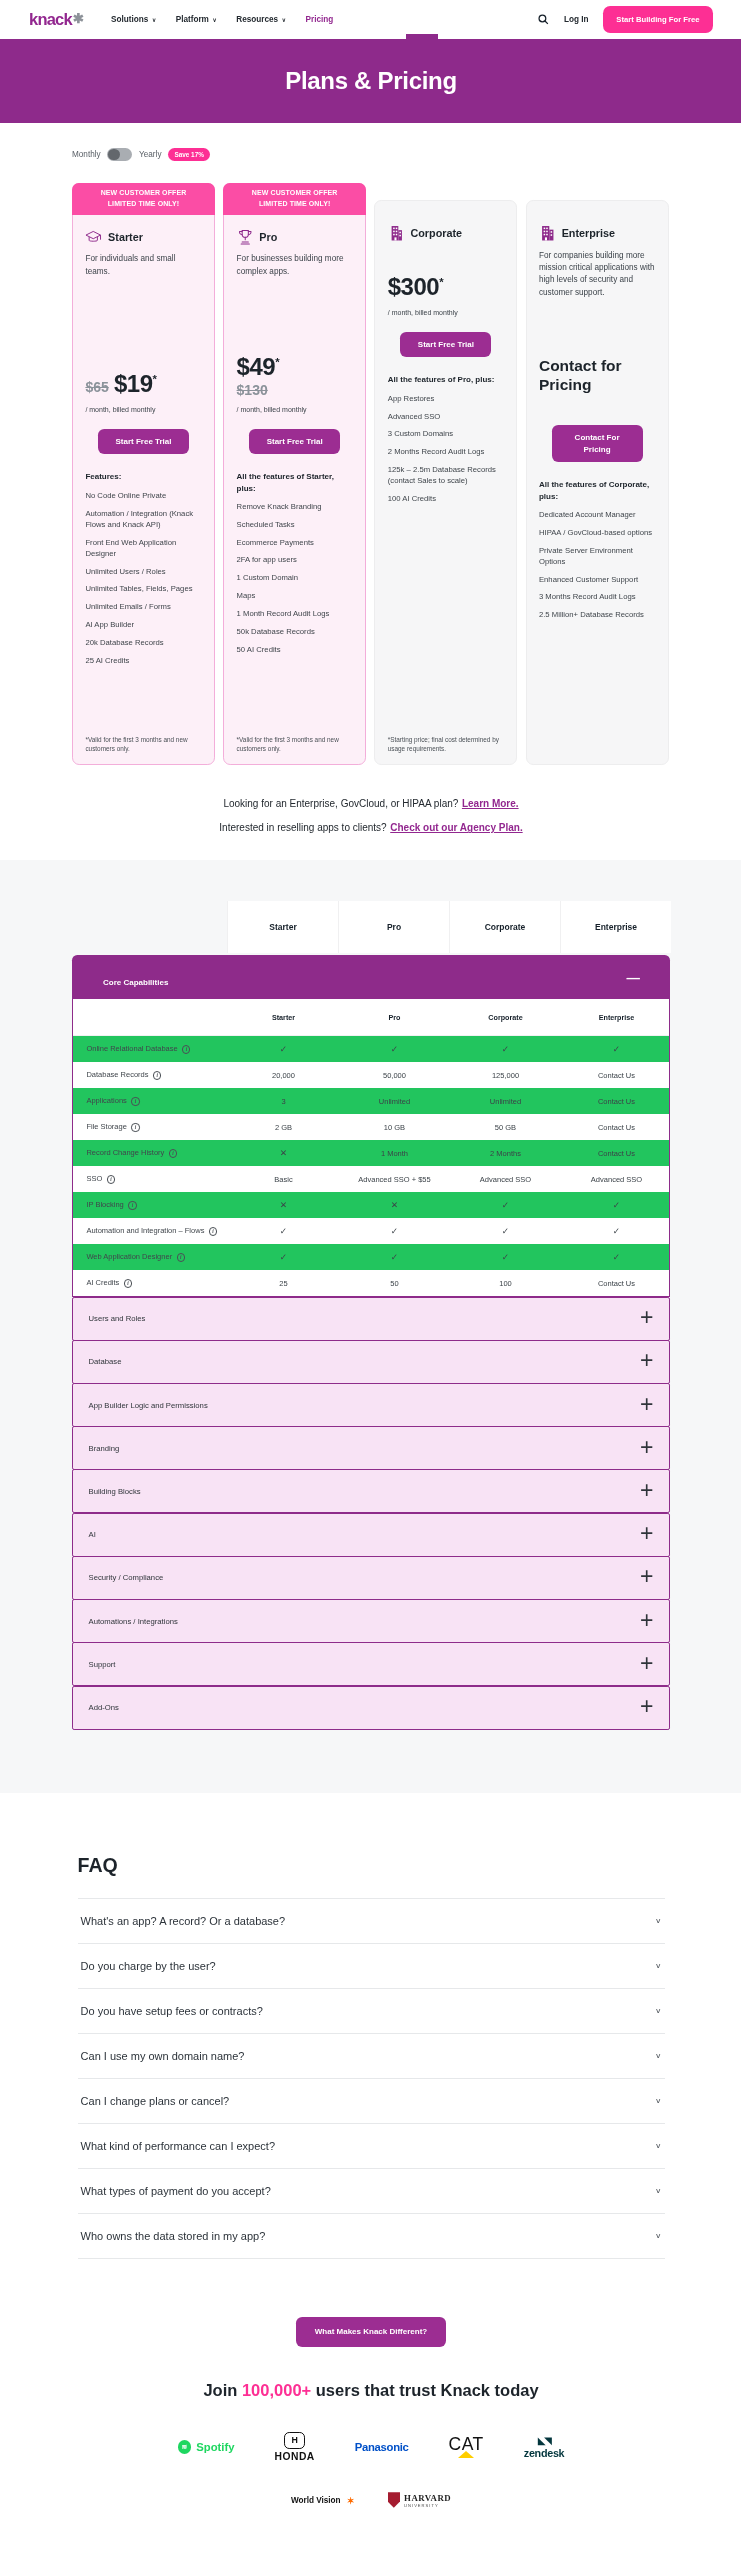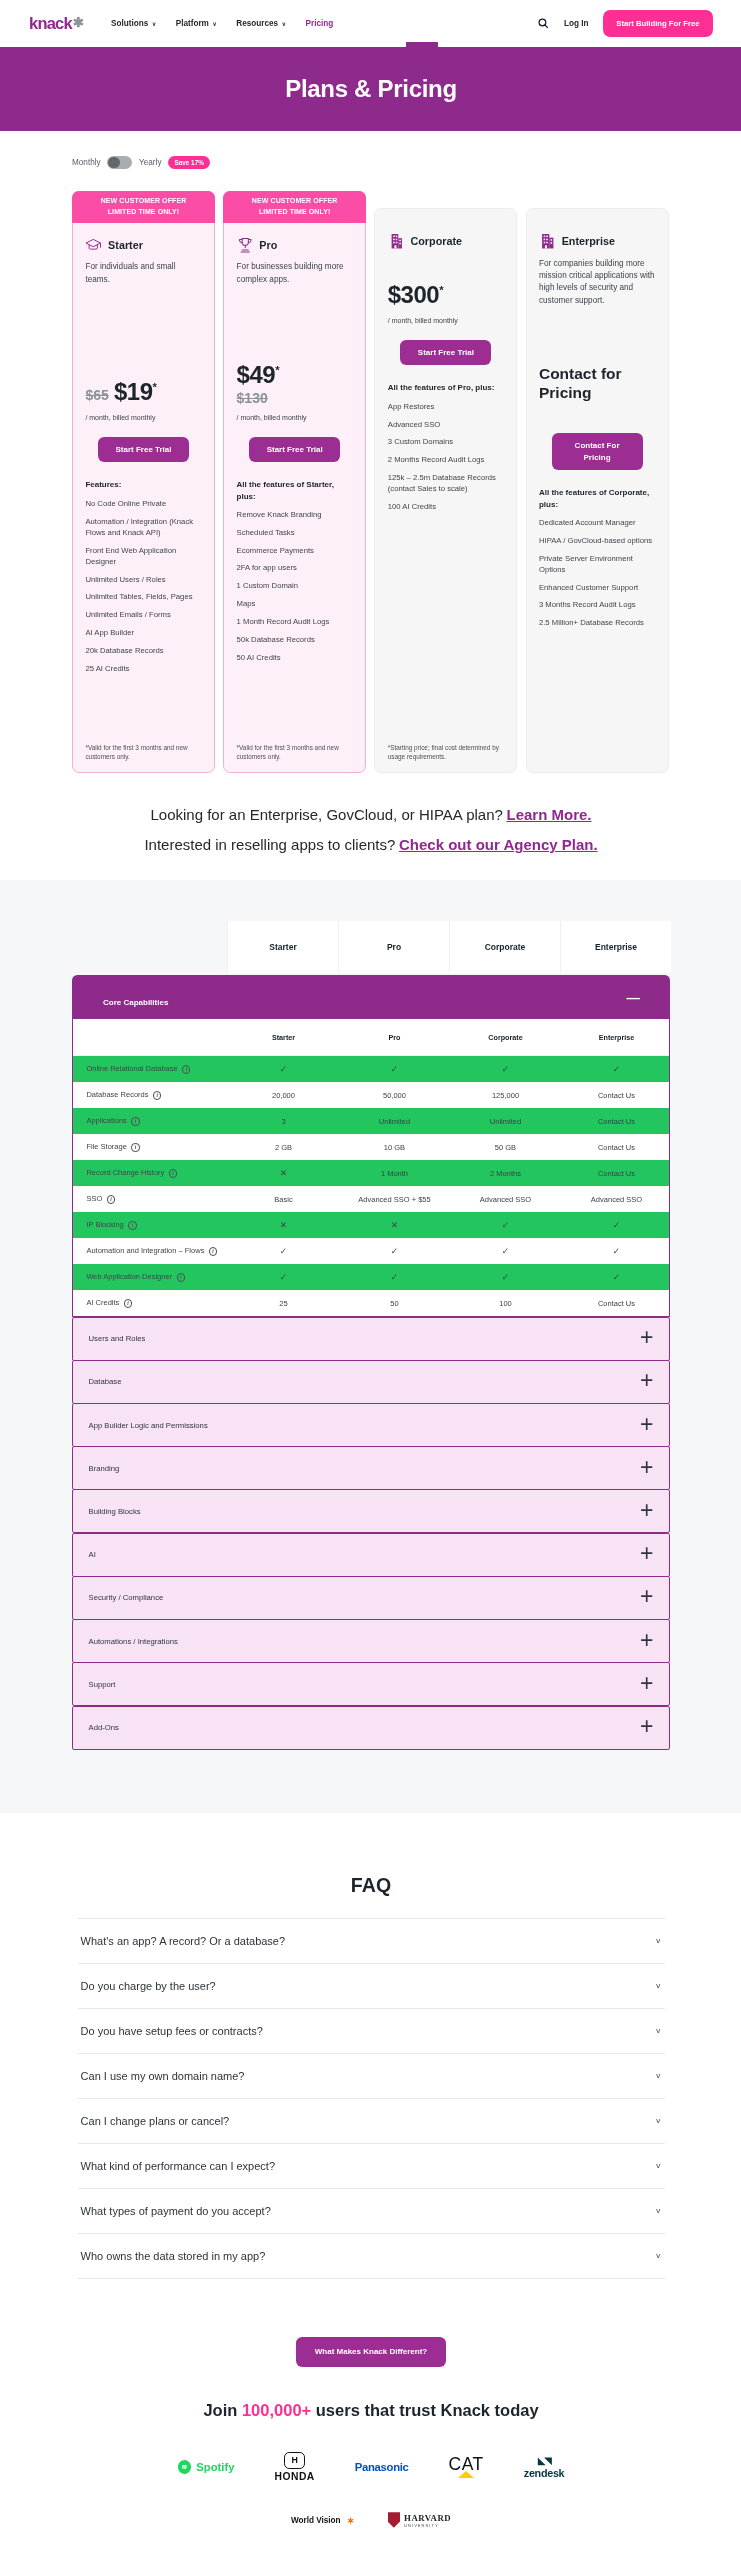--- a/index.html
+++ b/index.html
@@ -4,21 +4,21 @@
 <style>
   * { box-sizing: border-box; }
   html,body { margin:0; padding:0; }
   body {
     width:742px; background:#ffffff; color:#1d242b;
     font-family:"Liberation Sans", sans-serif;
     -webkit-font-smoothing:antialiased;
   }
 
   
-  .site-header { height:47px; display:flex; align-items:center; padding:0 29px; background:#fff; }
+  .site-header { height:39px; display:flex; align-items:center; padding:0 29px; background:#fff; }
   .logo { font-size:16.5px; font-weight:800; color:#92278f; letter-spacing:-0.8px; display:flex; align-items:flex-start; gap:1px; cursor:pointer; }
   .logo .mark { color:#8d9299; font-size:13.4px; margin-top:1px; letter-spacing:0; }
   .main-nav { display:flex; gap:19.6px; margin-left:27px; flex:1; }
   .nav-item { font-size:8.2px; font-weight:600; color:#23292f; display:flex; align-items:center; gap:3.6px; cursor:pointer; }
   .nav-item .caret { font-size:5.7px; color:#23292f; margin-top:1.5px; }
   .nav-item.active { color:#92278f; }
   .header-right { display:flex; align-items:center; gap:14.4px; }
   .search-btn { width:12.4px; height:12.4px; cursor:pointer; }
   .login-link { font-size:8.2px; font-weight:600; color:#23292f; cursor:pointer; }
   .header-cta { background:#fd2f94; color:#fff; border:none; font-family:inherit; font-weight:700; font-size:7.7px; padding:8.8px 13.4px; border-radius:7.2px; cursor:pointer; }
@@ -56,21 +56,21 @@
   .contact-heading { font-size:15.5px; font-weight:800; color:#1d242b; line-height:1.2; }
   .price-period { margin-top:8.2px; font-size:7px; color:#3c434a; min-height:9.3px; }
   .plan-cta { margin:13.4px auto 0; width:91px; background:#9c2d92; color:#fff; border:none; font-family:inherit; font-size:8px; font-weight:700; line-height:1.45; padding:6.7px 9.3px; border-radius:6.2px; cursor:pointer; }
   .features-heading { margin-top:17.5px; font-size:8px; font-weight:800; color:#1d242b; line-height:1.4; }
   .features-list { margin:7.2px 0 0; padding:0; list-style:none; }
   .features-list li { font-size:7.7px; line-height:1.45; color:#3f454b; margin-bottom:6.7px; }
   .card-footnote { margin-top:auto; font-size:6.4px; line-height:1.45; color:#4a5056; padding-top:10.3px; }
 
   
   .links-row { margin-top:33px; text-align:center; }
-  .links-row p { margin:0 0 13.4px; font-size:15px; color:#23292f; }
+  .links-row p { margin:0 0 13.4px; font-size:10px; color:#23292f; }
   .links-row a { color:#92278f; font-weight:600; text-decoration:underline; cursor:pointer; margin-left:3.6px; }
 
   
   .compare-section { margin-top:27px; background:#f6f7f8; padding:41px 0 63px; }
   .plans-sticky { display:grid; grid-template-columns:155px repeat(4,111px); width:598px; margin:0 auto; height:52px; }
   .plans-sticky .cell { background:#fff; border-left:0.5px solid #f0f0f1; display:flex; align-items:center; justify-content:center; font-size:8.5px; font-weight:800; color:#16202a; }
   .group-bar { width:598px; margin:2.1px auto 0; height:44px; background:#8e2b8a; border-radius:5.2px 5.2px 0 0; display:flex; align-items:center; justify-content:space-between; padding:0 31px; }
   .group-bar .title { color:#fff; font-size:8px; font-weight:600; margin-top:9.3px; }
   .group-bar .minus { color:#fff; font-size:13.4px; font-weight:800; letter-spacing:-1px; cursor:pointer; }
   .cmp-table { width:598px; margin:0 auto; background:#fff; border:0.8px solid #8e2b8a; border-top:none; }
@@ -84,21 +84,21 @@
   .cmp-cell.mark { font-size:8.8px; }
 
   
   .accordions { width:598px; margin:0 auto; }
   .acc-item { height:44px; background:#f8e3f5; border:0.8px solid #8e2b8a; border-radius:2.1px; margin-top:-0.8px; display:flex; align-items:center; justify-content:space-between; padding:0 15.5px; cursor:pointer; }
   .acc-item .label { font-size:7.7px; color:#2f353a; }
   .acc-item .plus { font-size:23px; font-weight:200; color:#2f353a; line-height:1; margin-top:-2.1px; }
 
   
   .faq { width:587px; margin:61px auto 0; }
-  .faq h2 { text-align:center; font-size:19.6px; font-weight:800; color:#1d242b; margin:0 0 21.6px; }
+  .faq h2 { font-size:19.6px; font-weight:800; color:#1d242b; margin:0 0 21.6px; }
   .faq-item { display:flex; align-items:center; justify-content:space-between; padding:16px 3.1px; border-bottom:0.5px solid #e6e8ea; cursor:pointer; }
   .faq-item:first-of-type { border-top:0.5px solid #e6e8ea; }
   .faq-q { font-size:11px; color:#2c333a; }
   .faq-chevron { font-size:8.8px; color:#555b61; font-weight:400; transform:scaleY(.8); }
 
   
   .different-wrap { text-align:center; margin-top:58px; }
   .different-btn { background:#9c2d92; color:#fff; border:none; font-family:inherit; font-size:8px; font-weight:700; padding:10.3px 18.5px; border-radius:6.2px; cursor:pointer; }
   .trust-heading { text-align:center; font-size:16.5px; font-weight:800; color:#1d242b; margin-top:34px; }
   .trust-heading .hl { color:#fd2f94; }

